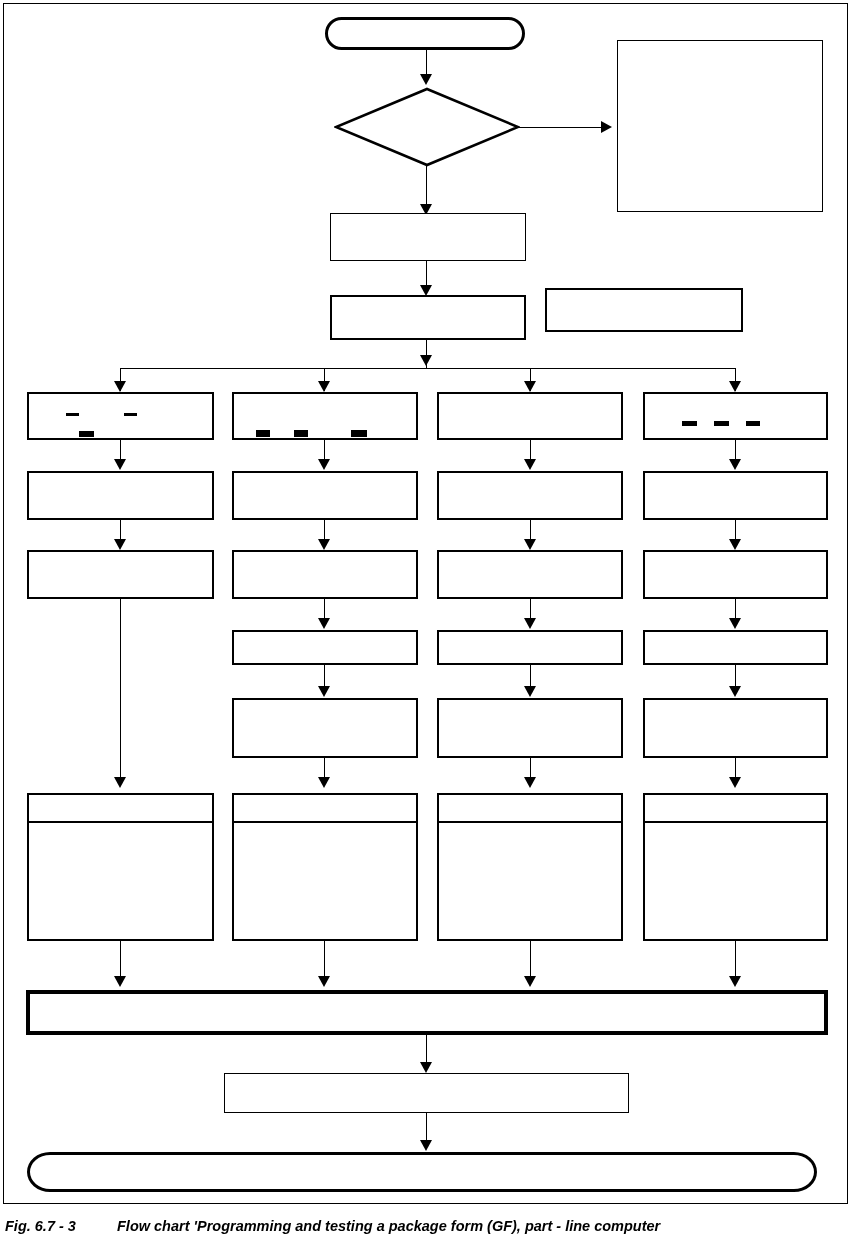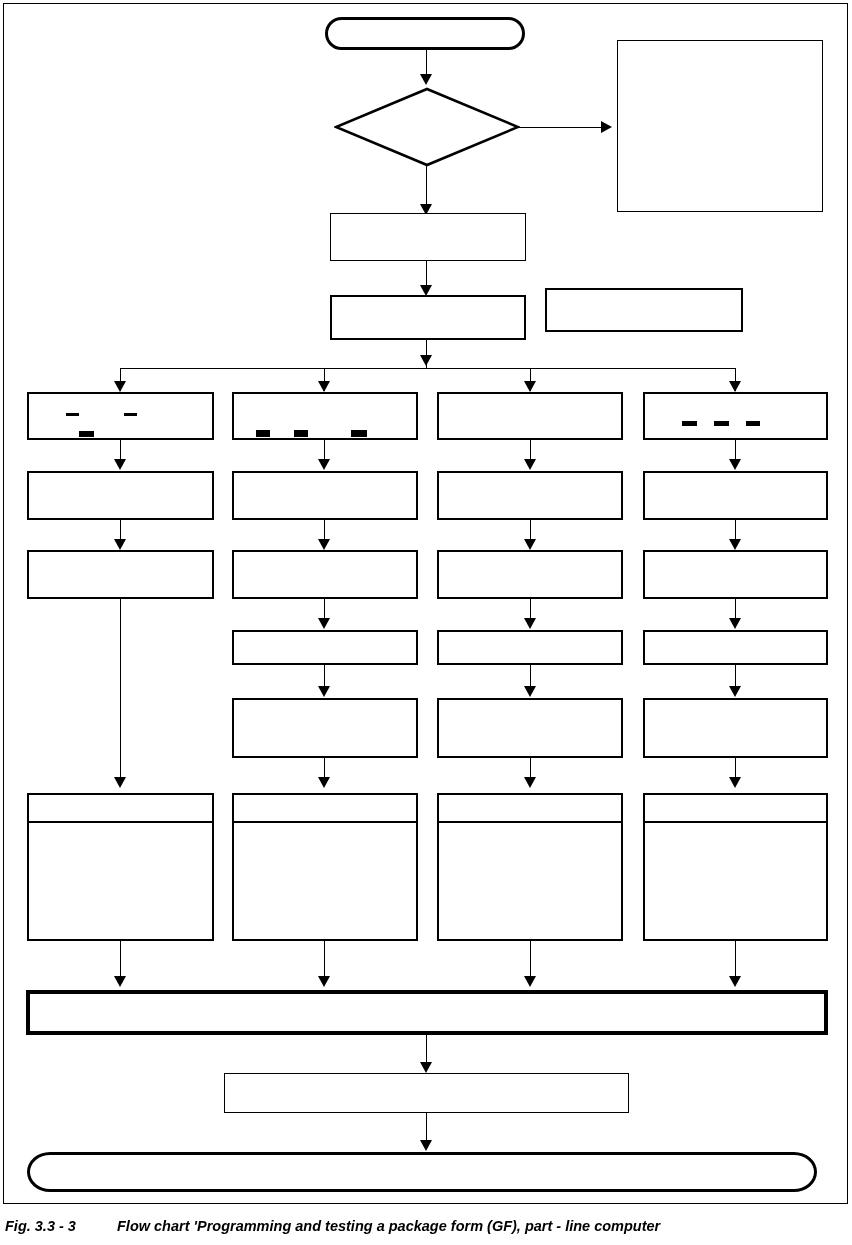--- a/index.html
+++ b/index.html
@@ -297,16 +297,16 @@
   </div>
 
   <div class="vline-thin" style="left:426px;top:1113px;height:35px;"></div>
   <div class="arrowhead" style="left:420px;top:1140px;"></div>
 
   <div class="terminator-wide" style="left:27px;top:1152px;width:790px;height:40px;">
     <div class="node-label"></div>
   </div>
 
   <div class="caption">
-    <span class="cap-num">Fig. 3.3 - 3</span><span class="cap-txt">Flow chart 'Programming and testing a package form (GF), part - line computer</span>
+    <span class="cap-num">Fig. 6.7 - 3</span><span class="cap-txt">Flow chart 'Programming and testing a package form (GF), part - line computer</span>
   </div>
 
 </div>
 
 </body></html>

